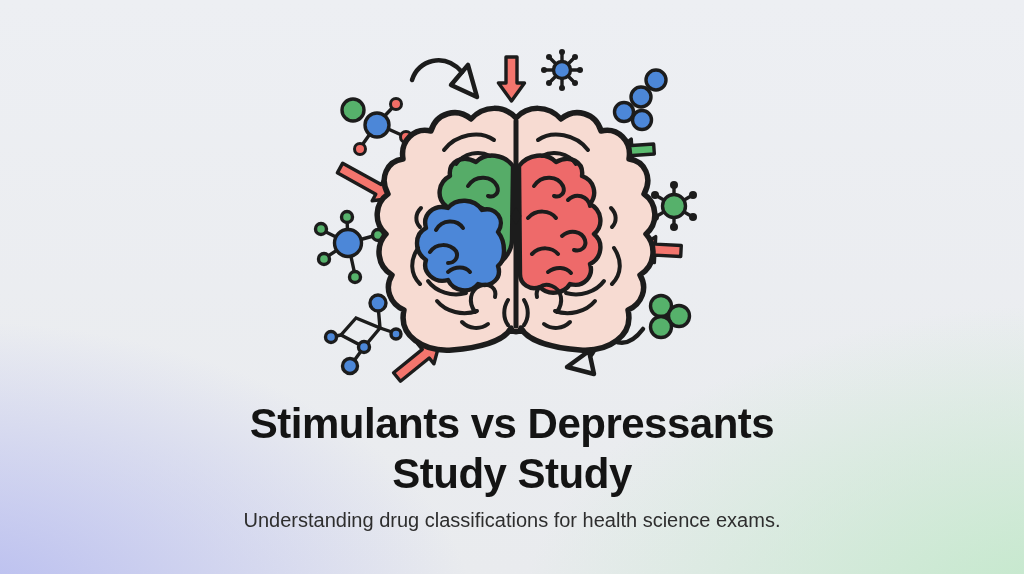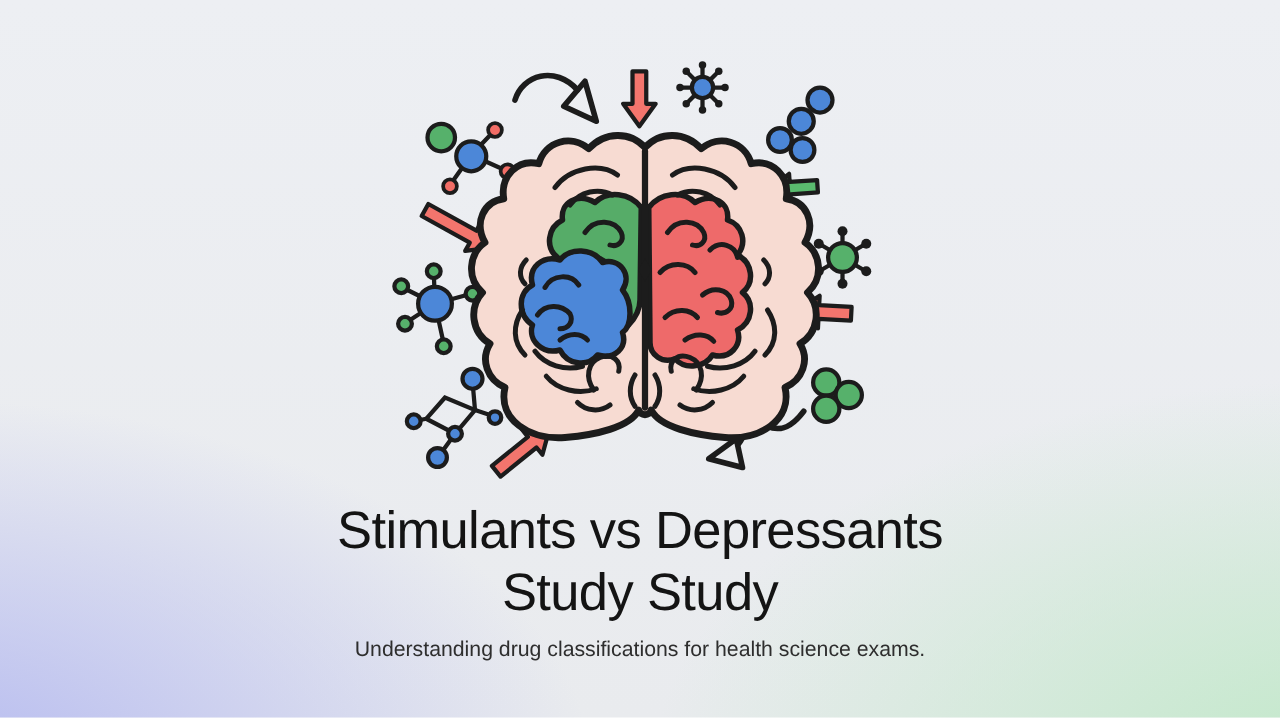--- a/index.html
+++ b/index.html
@@ -27,26 +27,26 @@
   .dot{fill:var(--ink);}
   .arrow-red{fill:var(--arrow_red);stroke:var(--ink);stroke-width:3.4;stroke-linejoin:round;}
   .arrow-green{fill:var(--arrow_green);stroke:var(--ink);stroke-width:3.4;stroke-linejoin:round;}
   .ink-curve{fill:none;stroke:var(--ink);stroke-width:4.5;stroke-linecap:round;}
   .ink-head{fill:none;stroke:var(--ink);stroke-width:4.5;stroke-linejoin:round;stroke-linecap:round;}
   .diamond{fill:var(--ink);}
 
   
   .title{
     position:absolute;left:0;right:0;top:399px;text-align:center;
-    font-weight:400;font-size:42px;line-height:50px;letter-spacing:-0.5px;
+    font-weight:700;font-size:42px;line-height:50px;letter-spacing:-0.5px;
     color:var(--title_color);
   }
   .subtitle{
     position:absolute;left:0;right:0;top:509px;text-align:center;
-    font-weight:400;font-size:17px;line-height:22px;
+    font-weight:400;font-size:20px;line-height:22px;
     color:var(--subtitle_color);
   }
 </style>
 </head>
 <body>
 
 <div class="stage">
 
   <svg class="art" viewBox="0 0 1024 574">
 

